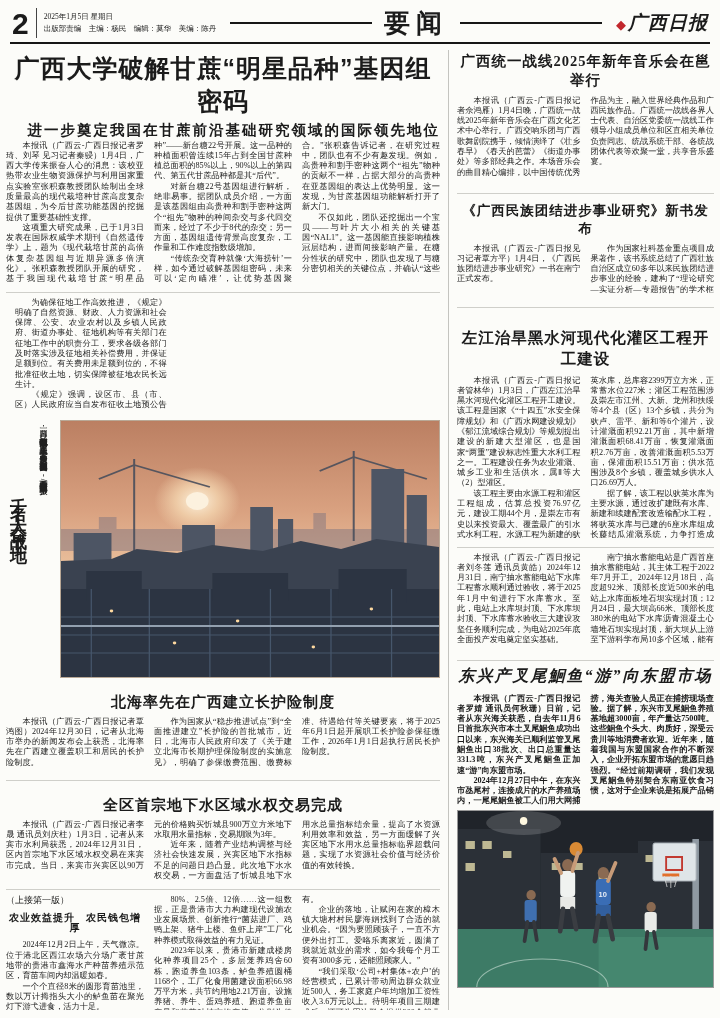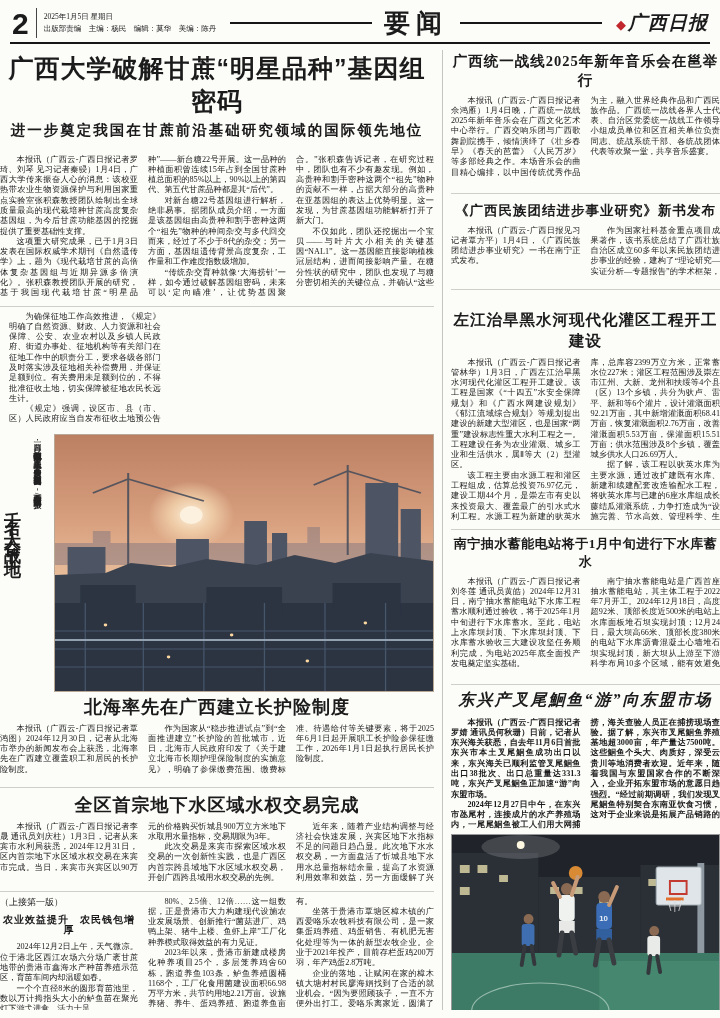--- a/index.html
+++ b/index.html
@@ -13,53 +13,53 @@
   .pubinfo { font-size:7.5px; line-height:1.6; color:#222; white-space:nowrap; }
   .mh-center { flex:1; display:flex; align-items:center; margin:0 14px; min-width:0; }
   .mh-rule { flex:1; height:1.5px; background:#161616; }
   .section-title { font-size:26px; font-weight:900; font-family:"Liberation Sans",sans-serif;
                    margin:0 12px; letter-spacing:6px; white-space:nowrap; }
   .mh-logo { display:flex; align-items:baseline; white-space:nowrap; }
   .diamond { color:#c2272d; font-size:13px; margin-right:2px; }
   .paper-name { font-size:19px; font-weight:900; font-style:italic; letter-spacing:1px; }
   .top-rule { height:1.5px; background:#161616; margin:0 10px; }
   
-  .content { display:flex; padding:6px 0 0; height:966px; overflow:hidden; }
+  .content { display:flex; padding:6px 6px 0; height:966px; overflow:hidden; }
   .col-left { width:434px; overflow:hidden; }
   .v-divider { width:1px; background:#c4c4c0; margin:0 8px; }
   .col-right { flex:1; overflow:hidden; }
   
   .art-body { font-size:8.2px; line-height:10.3px; text-align:justify; overflow:hidden; column-fill:auto; }
   .art-body p { text-indent:2em; margin:0; }
   .cols3 { column-count:3; column-gap:10px; }
   .cols2 { column-count:2; column-gap:10px; }
   .sect-rule { height:1px; background:#cfcfca; margin:5px 0; }
   .hl-main { font-size:25px; font-weight:900; font-family:"Liberation Sans",sans-serif;
              text-align:center; letter-spacing:1px; margin:2px 0 3px; }
-  .sub-main { font-size:14.5px; font-weight:bold; text-align:center; margin:0 0 15px; letter-spacing:2px; }
+  .sub-main { font-size:14.5px; font-weight:bold; text-align:right; margin:0 0 1px; letter-spacing:2px; }
   .kicker { font-size:11px; font-weight:bold; text-align:center; letter-spacing:2px; }
   .hl-serif { font-weight:900; text-align:center; letter-spacing:1px; }
   .hl-sans { font-family:"Liberation Sans",sans-serif; font-weight:900; text-align:center; letter-spacing:1px; }
   
   .tudi { display:flex; height:118px; overflow:hidden; }
   .tudi-main { width:63%; }
   .tudi-main .art-body { height:64px; margin-top:4px; }
   .tudi-side { width:37%; padding-left:9px; }
   .tudi-side .art-body { height:112px; }
   .hl-tudi { font-size:20px; margin-top:1px; }
   
   .photo-row { display:flex; height:258px; margin:4px 0 2px; }
   .vtitle { writing-mode:vertical-rl; font-size:17px; font-weight:900;
             font-family:"Liberation Sans",sans-serif; letter-spacing:7px; padding-top:64px; width:24px; }
   .vcaption { writing-mode:vertical-rl; font-size:8px; line-height:13.5px; height:246px;
               padding:4px 10px 0 6px; color:#222; text-align:justify; }
   .vcredit { font-weight:bold; margin-top:8px; }
   .photo1-wrap { flex:1; border:1px solid #b9a896; }
   
-  .hl-beihai, .hl-water { font-size:18px; margin:3px 0 5px; }
+  .hl-beihai, .hl-water { font-size:15px; margin:15px 0 5px; }
   .beihai-body { height:58px; margin-bottom:2px; }
   .water-body { height:64px; margin-bottom:2px; }
   .jump-body { height:182px; }
   .jump-label { font-size:9px; text-indent:0 !important; margin-bottom:6px !important; }
   .jump-hl { font-size:10px; font-weight:900; font-family:"Liberation Sans",sans-serif;
              text-align:center; margin:8px 0 7px !important; text-indent:0 !important; letter-spacing:1px; }
   
   .hl-concert { font-size:14.5px; margin:2px 0 6px; }
   .concert-body { height:92px; }
   .hl-book { font-size:13.5px; margin:8px 0 6px;text-align:center; }
@@ -211,54 +211,52 @@
 
         </div>
       </article>
 
       <div class="sect-rule"></div>
 
       <article>
         <h2 class="hl-sans hl-water">全区首宗地下水区域水权交易完成</h2>
         <div class="art-body cols3 water-body">
           <p>本报讯（广西云-广西日报记者李晟 通讯员刘庆柱）1月3日，记者从来宾市水利局获悉，2024年12月31日，区内首宗地下水区域水权交易在来宾市完成。当日，来宾市兴宾区以90万元的价格购买忻城县900万立方米地下水取用水量指标，交易期限为3年。</p>
-          <p>此次交易是来宾市探索区域水权交易的一次创新性实践，也是广西区内首宗跨县域地下水区域水权交易，开创广西跨县域用水权交易的先例。</p>
           <p>近年来，随着产业结构调整与经济社会快速发展，兴宾区地下水指标不足的问题日趋凸显。此次地下水水权交易，一方面盘活了忻城县地下水用水总量指标结余量，提高了水资源利用效率和效益，另一方面缓解了兴宾区地下水用水总量指标临界超载问题，实现了水资源社会价值与经济价值的有效转换。</p>
 
         </div>
       </article>
 
       <div class="sect-rule"></div>
 
       <article>
         <div class="art-body cols3 jump-body">
           <p class="jump-label">（上接第一版）</p>
           <p class="jump-hl">农业效益提升　农民钱包增厚</p>
           <p>2024年12月2日上午，天气微凉。位于港北区西江农场六分场广袤甘蔗地带的贵港市鑫海水产种苗养殖示范区，育苗车间内却温暖如春。</p>
           <p>一个个直径8米的圆形育苗池里，数以万计拇指头大小的鲈鱼苗在聚光灯下游弋进食，活力十足。</p>
           <p>“我们采用工厂化循环水高密度养殖模式，一个鱼池可育鱼苗60万到100万尾。”示范区负责人卓伟介绍，该模式比传统鱼塘节约80%的用地，比常规鱼苗养殖节水80%以上，产量是常规鱼苗养殖的2.5倍、传统鱼塘的12倍。</p>
           <p>80%、2.5倍、12倍……这一组数据，正是贵港市大力构建现代设施农业发展场景、创新推行“菌菇进厂、鸡鸭上架、猪牛上楼、鱼虾上岸”工厂化种养模式取得效益的有力见证。</p>
           <p>2023年以来，贵港市新建成楼房化种养项目25个，多层笼养鸡舍60栋，跑道养鱼103条，鲈鱼养殖圆桶1168个，工厂化食用菌建设面积66.98万平方米，共节约用地2.21万亩。设施养猪、养牛、蛋鸡养殖、跑道养鱼亩产量和蔬菜种植亩均产值，分别为传统种养模式的50倍、5倍、2倍、4倍、5倍以上，土地综合利用率和生产效益持续提高。</p>
           <p>检验农村工作实效的一个重要尺度，就是看农民的钱袋子鼓起来没有。</p>
-          <p>坐落于贵港市覃塘区樟木镇的广西爱咯乐农牧科技有限公司，是一家集蛋鸡养殖、鸡蛋销售、有机肥无害化处理等为一体的新型农牧企业。企业于2021年投产，目前存栏蛋鸡200万羽，年产鸡蛋2.8万吨。</p>
           <p>企业的落地，让赋闲在家的樟木镇大塘村村民廖海娟找到了合适的就业机会。“因为要照顾孩子，一直不方便外出打工。爱咯乐离家近，圆满了我就近就业的需求，如今我每个月工资有3000多元，还能照顾家人。”</p>
           <p>“我们采取‘公司+村集体+农户’的经营模式，已累计带动周边群众就业近500人，务工家庭户年均增加工资性收入3.6万元以上。待明年项目三期建成后，还可为周边群众提供300个就业岗位。”公司副总经理钟良鹏说。</p>
 
         </div>
       </article>
     </section>
 
     <div class="v-divider"></div>
 
     <section class="col-right">
 
       <article>
         <h2 class="hl-serif hl-concert">广西统一战线2025年新年音乐会在邕举行</h2>
         <div class="art-body cols2 concert-body">
-          <p>本报讯（广西云-广西日报记者佘鸿雁）1月4日晚，广西统一战线2025年新年音乐会在广西文化艺术中心举行。广西交响乐团与广西歌舞剧院携手，倾情演绎了《壮乡春早》《春天的芭蕾》《人民万岁》等多部经典之作。本场音乐会的曲目精心编排，以中国传统优秀作品为主，融入世界经典作品和广西民族作品。广西统一战线各界人士代表、自治区党委统一战线工作领导小组成员单位和区直相关单位负责同志、统战系统干部、各统战团体代表等欢聚一堂，共享音乐盛宴。</p>
+          <p>本报讯（广西云-广西日报记者佘鸿雁）1月4日晚，广西统一战线2025年新年音乐会在广西文化艺术中心举行。广西交响乐团与广西歌舞剧院携手，倾情演绎了《壮乡春早》《春天的芭蕾》《街道办事处》等多部经典之作。本场音乐会的曲目精心编排，以中国传统优秀作品为主，融入世界经典作品和广西民族作品。广西统一战线各界人士代表、自治区党委统一战线工作领导小组成员单位和区直相关单位负责同志、统战系统干部、各统战团体代表等欢聚一堂，共享音乐盛宴。</p>
 
         </div>
       </article>
 
       <div class="sect-rule"></div>
 
       <article>
         <h2 class="hl-serif hl-book">《广西民族团结进步事业研究》新书发布</h2>
         <div class="art-body cols2 book-body">
           <p>本报讯（广西云-广西日报见习记者覃方平）1月4日，《广西民族团结进步事业研究》一书在南宁正式发布。</p>
@@ -273,21 +271,20 @@
         <div class="art-body cols2 zuojiang-body">
           <p>本报讯（广西云-广西日报记者管林华）1月3日，广西左江治旱黑水河现代化灌区工程开工建设。该工程是国家《“十四五”水安全保障规划》和《广西水网建设规划》《郁江流域综合规划》等规划提出建设的新建大型灌区，也是国家“两重”建设标志性重大水利工程之一。工程建设任务为农业灌溉、城乡工业和生活供水，属Ⅱ等大（2）型灌区。</p>
           <p>该工程主要由水源工程和灌区工程组成，估算总投资76.97亿元，建设工期44个月，是崇左市有史以来投资最大、覆盖最广的引水式水利工程。水源工程为新建的驮英水库，总库容2399万立方米，正常蓄水位227米；灌区工程范围涉及崇左市江州、大新、龙州和扶绥等4个县（区）13个乡镇，共分为驮卢、雷平、新和等6个灌片，设计灌溉面积92.21万亩，其中新增灌溉面积68.41万亩，恢复灌溉面积2.76万亩，改善灌溉面积5.53万亩，保灌面积15.51万亩；供水范围涉及8个乡镇，覆盖城乡供水人口26.69万人。</p>
           <p>据了解，该工程以驮英水库为主要水源，通过改扩建既有水库、新建和续建配套改造输配水工程，将驮英水库与已建的6座水库组成长藤结瓜灌溉系统，力争打造成为“设施完善、节水高效、管理科学、生态良好”的现代化灌区。黑水河灌区地处广西三大旱片之一的“左江旱片”，该工程建成后，可以进一步优化调配郁江上游区域水资源，有效改善崇左的农业灌溉和村镇供水条件，保障区域粮食安全、“双高”糖料蔗生产基地建设和城乡供水安全，有利于区域发展现代特色农业和农文旅融合，对保障国家粮食生产任务及区域农业现代化发展，推进革命老区、少数民族地区、边疆地区实施乡村振兴战略、稳边固边兴边等具有重要作用。</p>
         </div>
       </article>
 
       <div class="sect-rule"></div>
 
       <article>
-        <h2 class="hl-serif hl-nanning">南宁抽水蓄能电站将于1月中旬进行下水库蓄水</h2>
         <div class="art-body cols2 nanning-body">
           <p>本报讯（广西云-广西日报记者刘冬莲 通讯员黄皓）2024年12月31日，南宁抽水蓄能电站下水库工程蓄水顺利通过验收，将于2025年1月中旬进行下水库蓄水。至此，电站上水库坝封顶、下水库坝封顶、下水库蓄水验收三大建设攻坚任务顺利完成，为电站2025年底全面投产发电奠定坚实基础。</p>
           <p>南宁抽水蓄能电站是广西首座抽水蓄能电站，其主体工程于2022年7月开工。2024年12月18日，高度超92米、顶部长度近500米的电站上水库面板堆石坝实现封顶；12月24日，最大坝高66米、顶部长度380米的电站下水库沥青混凝土心墙堆石坝实现封顶，新大坝从上游至下游科学布局10多个区域，能有效避免因沉降或偏移导致开裂。上下库坝填筑施工分别历时603天和430天，累计施工总填筑量近900万立方米。</p>
 
         </div>
       </article>
 
       <div class="sect-rule"></div>
 
       <article>

